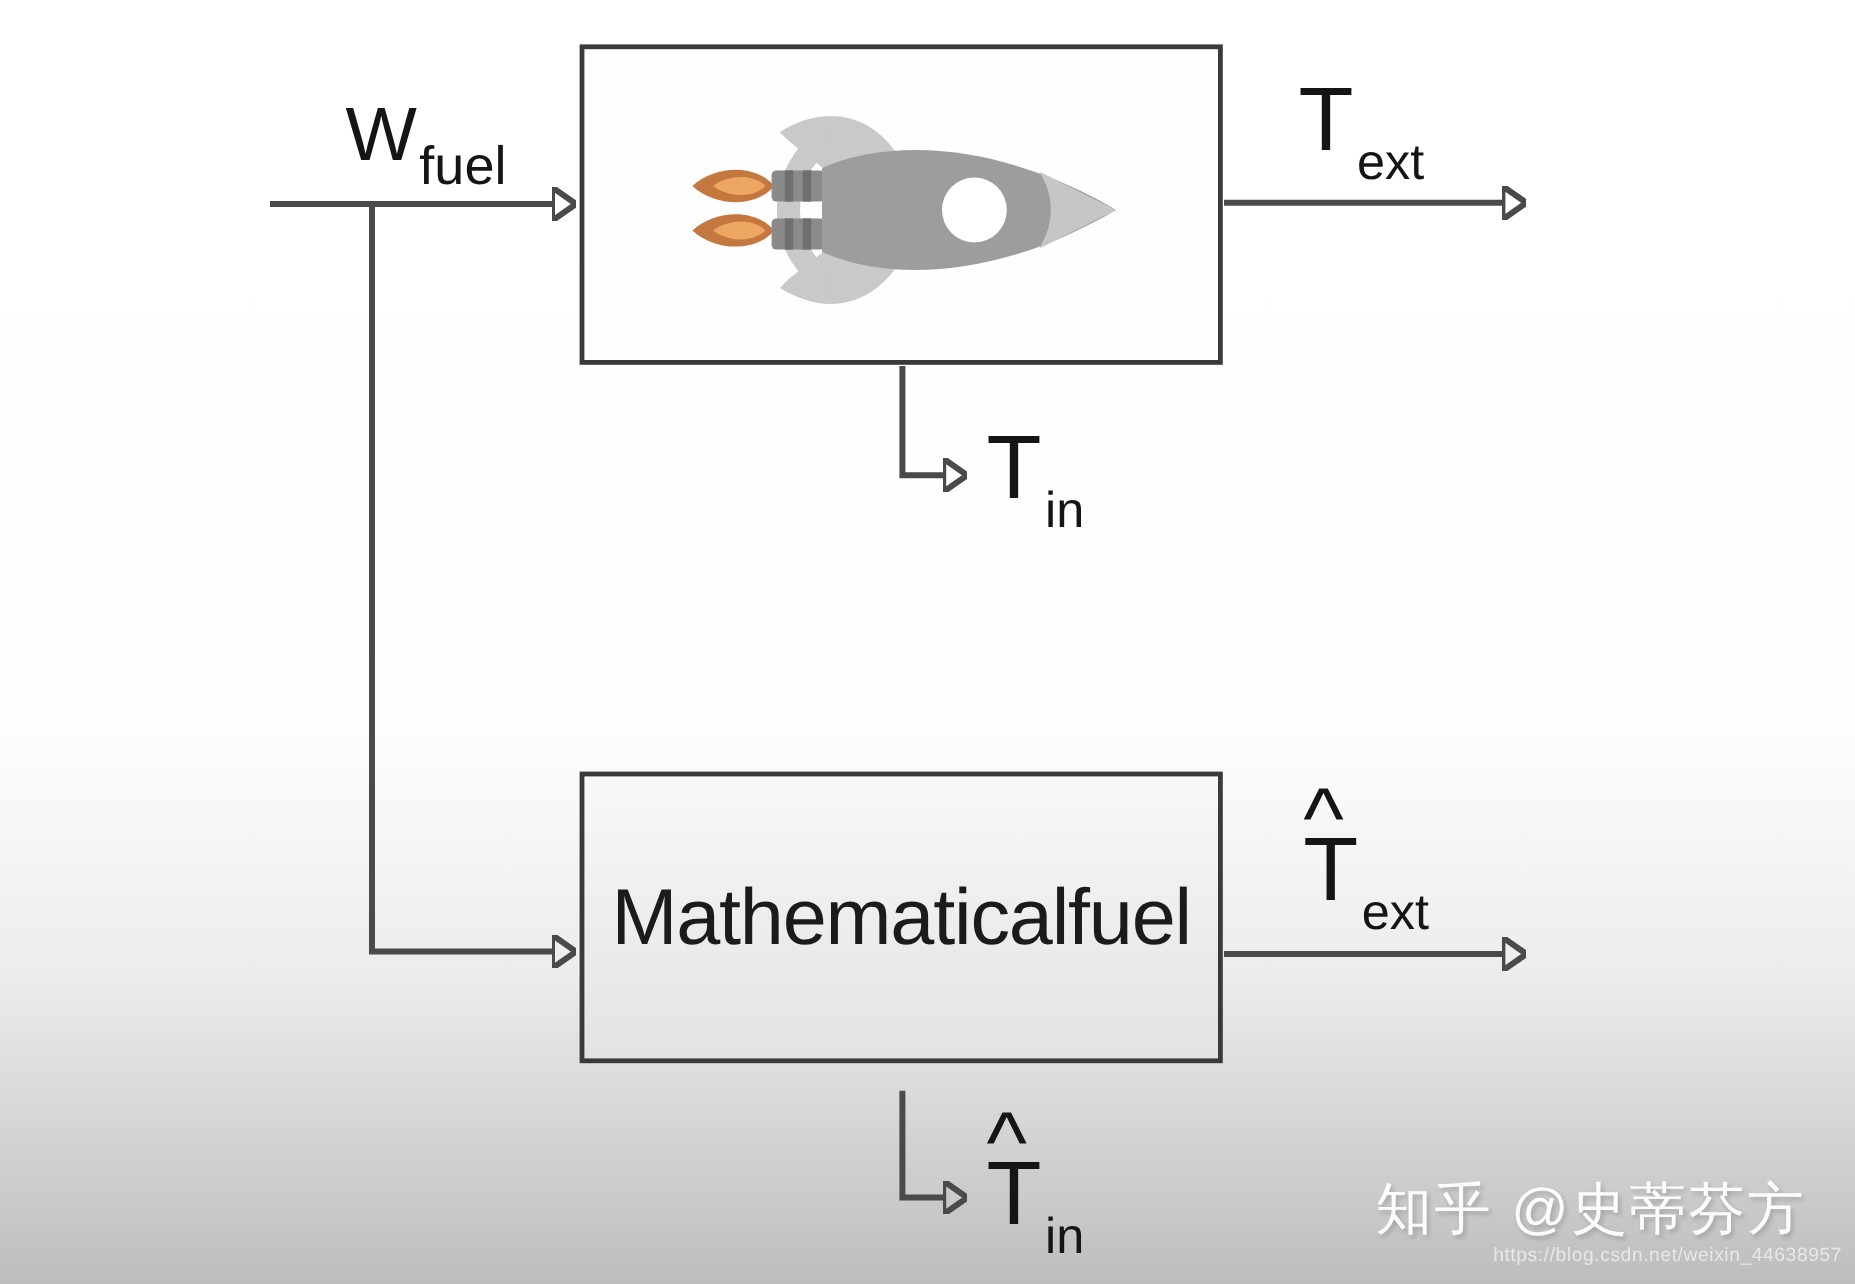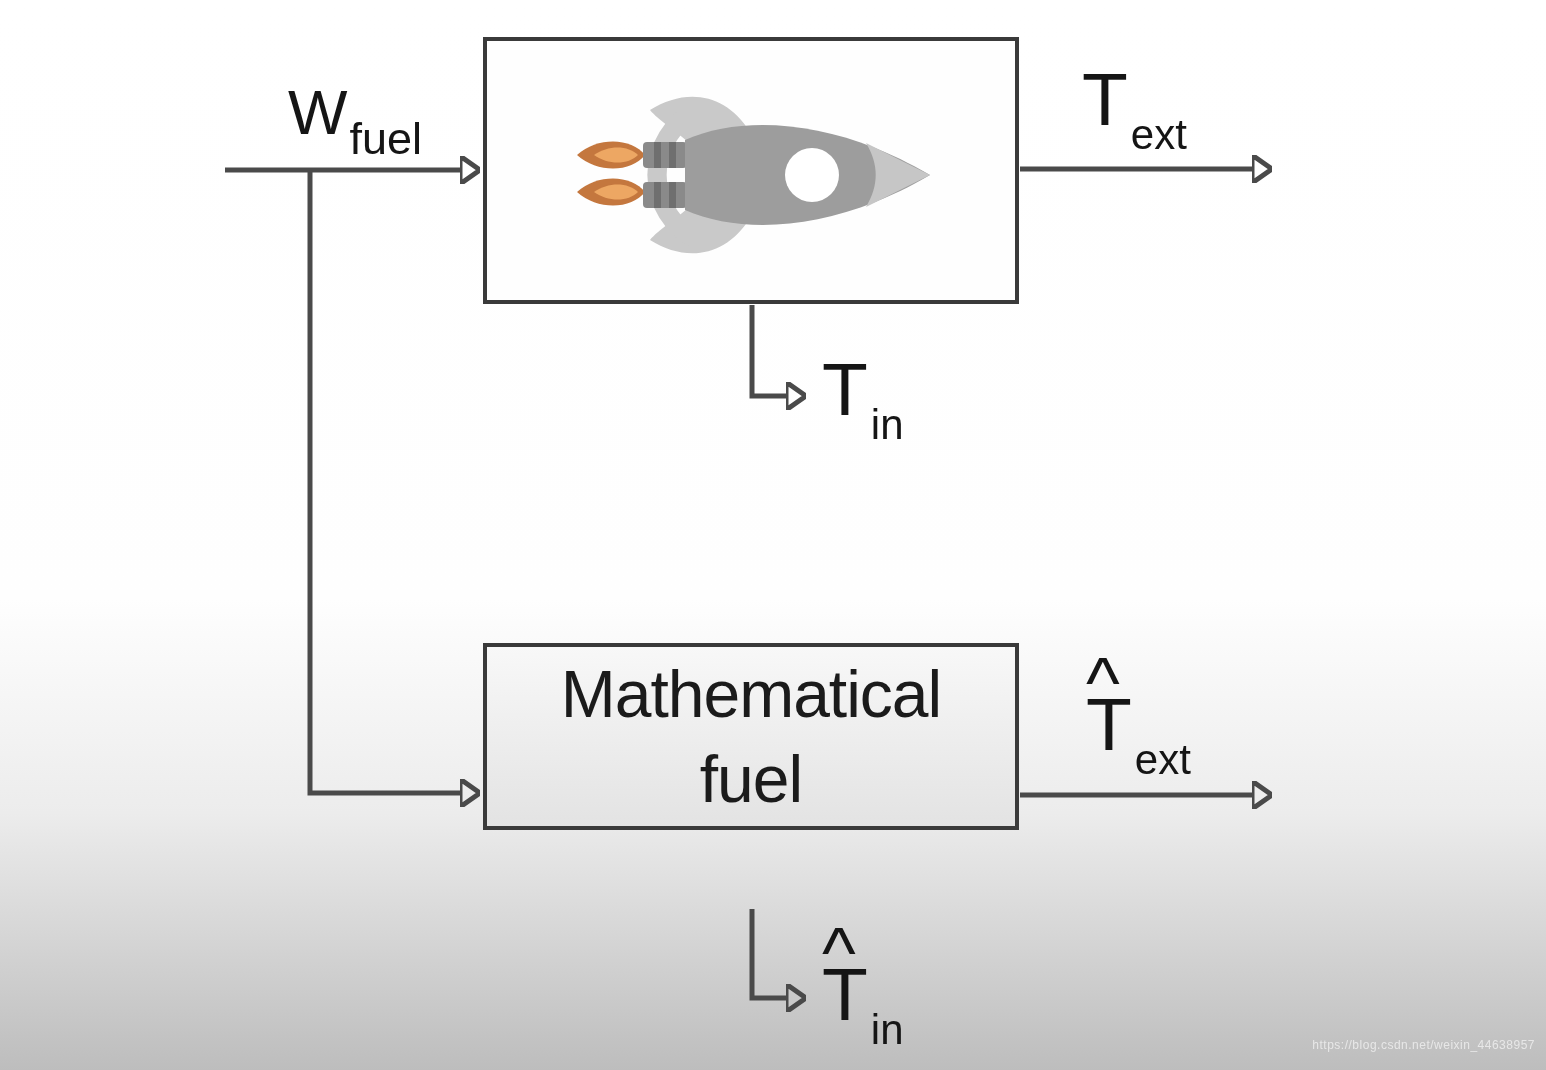--- a/index.html
+++ b/index.html
@@ -6,43 +6,43 @@
   .canvas{
     position:relative;width:1546px;height:1070px;overflow:hidden;
     background:linear-gradient(to bottom,#ffffff 0%,#fefefe 56%,#ececec 76%,#bdbdbd 100%);
     font-family:"Liberation Sans",sans-serif;color:#171717;
   }
   .wires{position:absolute;left:0;top:0;}
   .wires path{stroke:#4a4a4a;stroke-width:5;fill:none;}
   .block{position:absolute;box-sizing:border-box;border:4px solid #3a3a3a;}
   #rocket-box{left:483px;top:37px;width:536px;height:267px;background:#fefefe;}
   #model-box{
-    left:483px;top:643px;width:536px;height:187px;
+    left:483px;top:643px;width:536px;height:243px;
     background:linear-gradient(#f8f8f8,#e3e3e3);
-    display:flex;flex-direction:column;align-items:center;justify-content:center;text-align:right;
+    display:flex;flex-direction:row;align-items:center;justify-content:center;text-align:right;
   }
   .model-line{font-size:66px;line-height:1.28;letter-spacing:-1px;color:#1b1b1b;white-space:nowrap;}
   .rocket{position:absolute;left:63px;top:39px;}
   .sig{position:absolute;white-space:nowrap;color:#151515;}
   .sig .base{font-size:75px;line-height:1;}
   .sig .sub{font-size:42px;line-height:1;vertical-align:-24px;margin-left:3px;}
   .sig.wf .base{font-size:63px;}
   .sig.wf .sub{font-size:45px;vertical-align:-20px;margin-left:2px;}
   .sig .hat{position:absolute;top:-40px;left:0px;font-size:72px;line-height:1;}
   #lab-wfuel{left:288px;top:81px;}
   #lab-text{left:1082px;top:62px;}
   #lab-tin{left:822px;top:352px;}
   #lab-that-ext{left:1086px;top:687px;}
   #lab-that-in{left:822px;top:957px;}
   .wm-brand{
     position:absolute;right:41px;top:976px;font-size:47px;letter-spacing:2px;
     color:#ffffff;opacity:0.95;text-shadow:2px 3px 4px rgba(0,0,0,0.20);white-space:nowrap;
   }
   .wm-url{
-    position:absolute;right:11px;top:1038px;font-size:12px;
+    position:absolute;right:11px;top:1038px;font-size:16px;
     color:#ffffff;opacity:0.62;letter-spacing:0.5px;white-space:nowrap;
   }
 </style>
 </head>
 <body>
 
 <div class="canvas">
 
   <svg class="wires" width="1546" height="1070" viewBox="0 0 1546 1070">
     <defs>
@@ -97,15 +97,16 @@
   </div>
 
   <div class="sig" id="lab-that-ext">
     <span class="hat">^</span><span class="base">T</span><span class="sub">ext</span>
   </div>
 
   <div class="sig" id="lab-that-in">
     <span class="hat">^</span><span class="base">T</span><span class="sub">in</span>
   </div>
 
+  <div class="wm-brand">知乎 @史蒂芬方</div>
   <div class="wm-url">https://blog.csdn.net/weixin_44638957</div>
 
 </div>
 
 </body></html>

